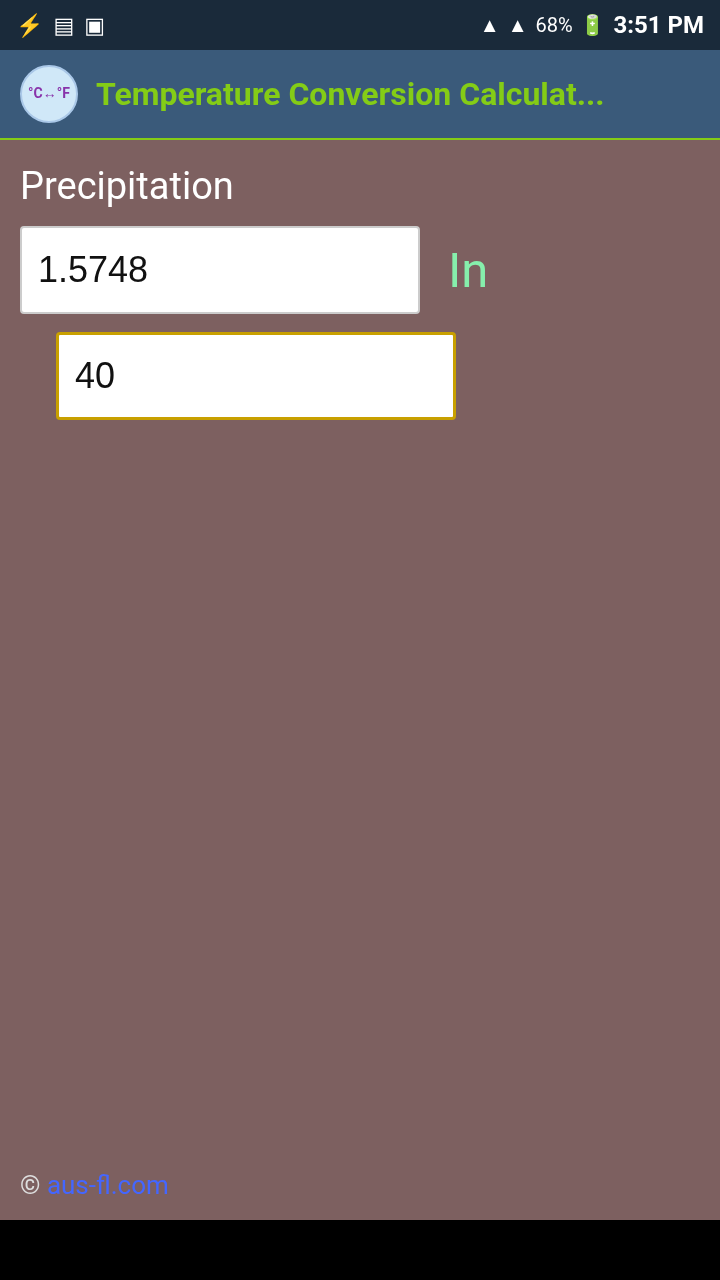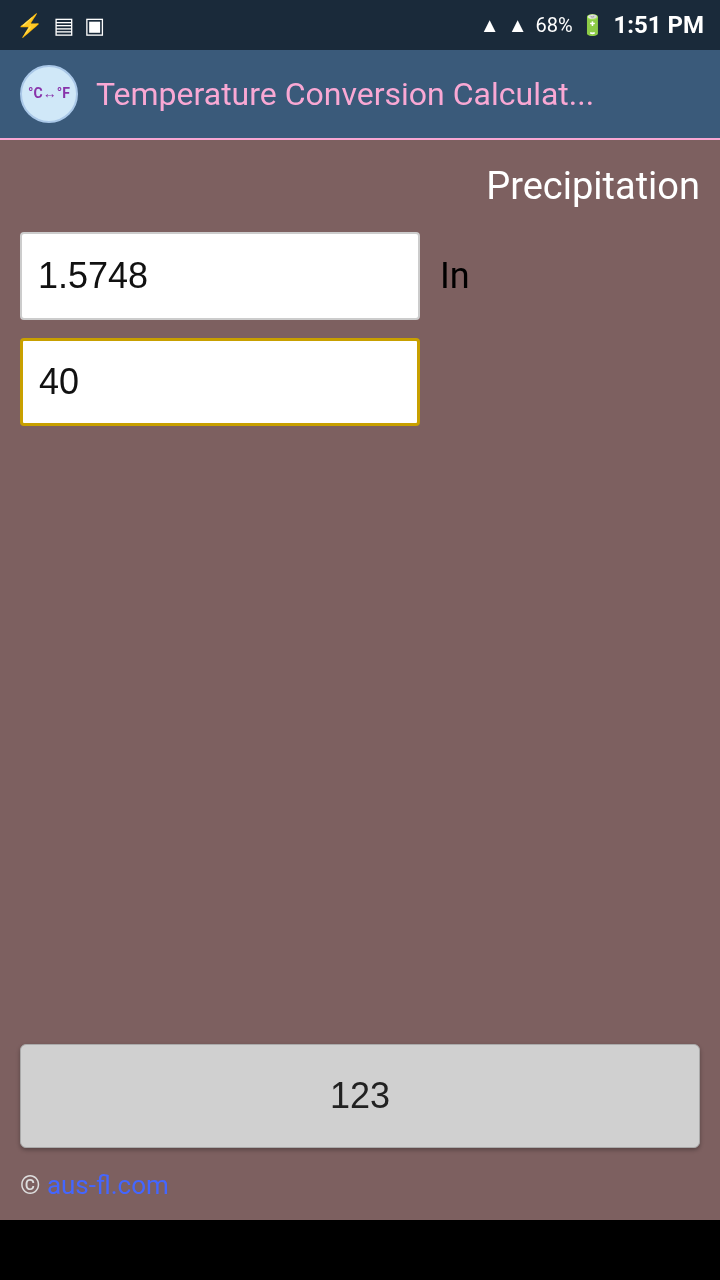--- a/index.html
+++ b/index.html
@@ -42,87 +42,87 @@
     }
 
     
     .app-bar {
       background: #3a5a7a;
       height: 90px;
       display: flex;
       align-items: center;
       padding: 0 20px;
       gap: 18px;
-      border-bottom: 2px solid #f9a8d4;
+      border-bottom: 2px solid #84cc16;
     }
     .app-icon {
       width: 58px;
       height: 58px;
       border-radius: 50%;
       background: #d0e8f8;
       display: flex;
       align-items: center;
       justify-content: center;
       font-size: 18px;
       color: #8833aa;
       font-weight: bold;
       flex-shrink: 0;
       border: 2px solid #aac8e8;
     }
     .app-title {
-      color: #f9a8d4;
+      color: #84cc16;
       font-size: 32px;
-      font-weight: 400;
+      font-weight: 700;
       white-space: nowrap;
       overflow: hidden;
       text-overflow: ellipsis;
     }
 
     
     .main-content {
       flex: 1;
       padding: 24px 20px 20px 20px;
       display: flex;
       flex-direction: column;
     }
 
     .section-title {
       color: white;
       font-size: 38px;
       font-weight: 400;
-      margin-bottom: 24px;
-      text-align: right;
+      margin-bottom: 18px;
     }
 
     .input-row {
       display: flex;
       align-items: center;
-      gap: 20px;
+      gap: 28px;
       margin-bottom: 18px;
     }
 
     .input-field {
       background: white;
       border: 2px solid #ccc;
       border-radius: 4px;
       width: 400px;
       height: 88px;
       padding: 0 16px;
       font-size: 36px;
       color: #111;
       outline: none;
     }
 
     .input-field.active-field {
       border: 3px solid #c8a000;
+      margin-left: 36px;
     }
 
     .unit-label {
-      color: #000000;
-      font-size: 36px;
+      color: #86efac;
+      font-size: 49px;
     }
 
     .unit-label-green {
       color: #44ff44;
       font-size: 36px;
       font-weight: 500;
     }
 
     .unit-label-green sup {
       font-size: 22px;
@@ -181,21 +181,21 @@
   <div class="status-icons-left">
     <span>⚡</span>
     <span>▤</span>
     <span>▣</span>
   </div>
   <div class="status-icons-right">
     <span>▲</span>
     <span>▲</span>
     <span>68%</span>
     <span>🔋</span>
-    <span class="status-time">1:51 PM</span>
+    <span class="status-time">3:51 PM</span>
   </div>
 </div>
 
 <div class="app-bar">
   <div class="app-icon">
     <span style="font-size:14px; text-align:center; line-height:1.1;">°C↔°F</span>
   </div>
   <span class="app-title">Temperature Conversion Calculat...</span>
 </div>
 
@@ -208,21 +208,20 @@
   </div>
 
   <div class="input-row">
     <input class="input-field active-field" type="text" value="40" style="">
   </div>
 
   <div class="spacer"></div>
 </div>
 
 <div class="bottom-buttons">
-  <button class="btn">123</button>
 </div>
 
 <div class="footer">
   <span>©</span>
   <a href="#">aus-fl.com</a>
 </div>
 
 <div class="nav-bar"></div>
 
 </body></html>

